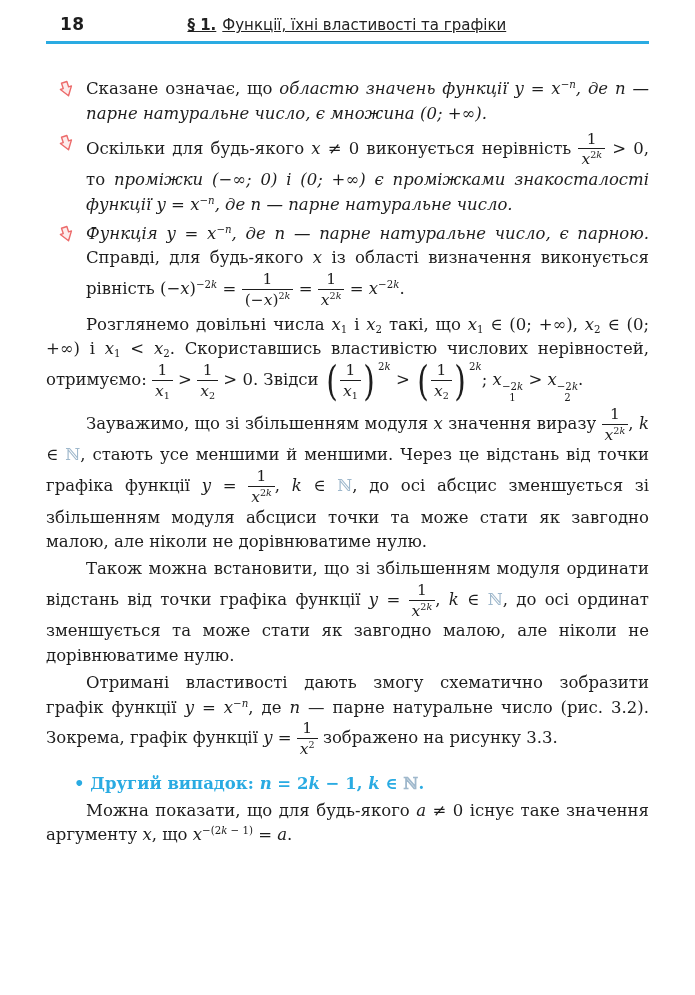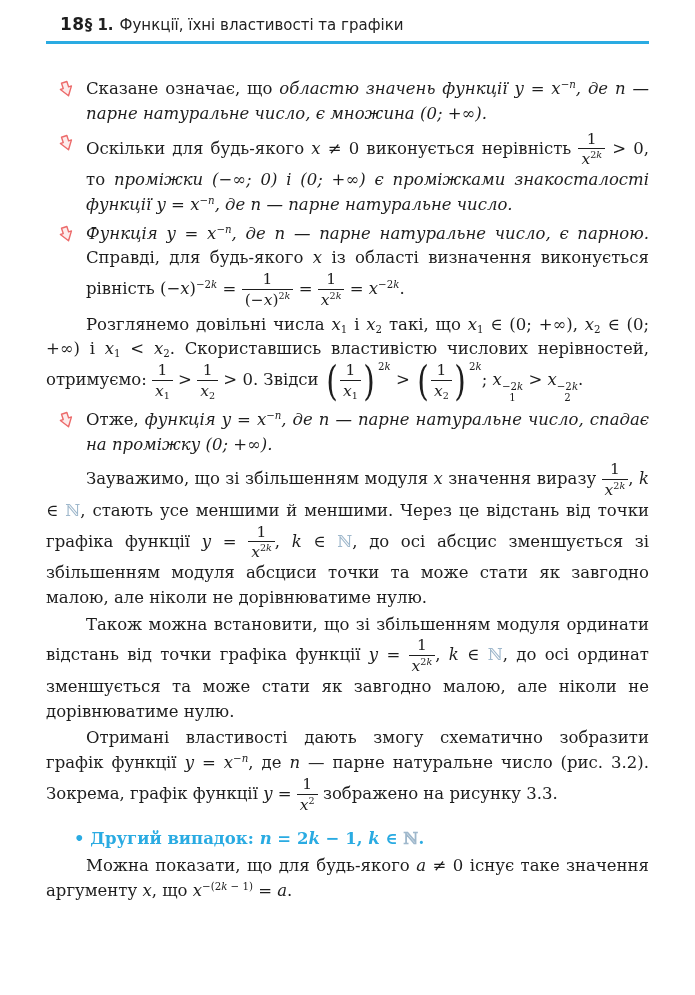--- a/index.html
+++ b/index.html
@@ -7,21 +7,21 @@
     width:695px;height:995px;background:#ffffff;overflow:hidden;
     font-family:"DejaVu Serif", serif;color:#1d1d1d;
     -webkit-font-smoothing:antialiased;
   }
   .page{position:relative;width:695px;height:995px;background:#fff;}
 
   
   .hdr{padding:14px 46px 16px 46px;font-family:"DejaVu Sans", sans-serif;}
   .hdr-row{display:flex;align-items:baseline;}
   .pagenum{font-weight:bold;font-size:17px;color:#1d1d1d;margin-left:14px;letter-spacing:0.5px;}
-  .hdr-title{flex:1;text-align:left;font-size:15px;color:#222;padding-right:40px;}
+  .hdr-title{flex:1;text-align:center;font-size:15px;color:#222;padding-right:40px;text-decoration:underline;}
   .hdr-sec{font-weight:bold;margin-right:6px;}
   .hdr-rule{margin-top:7px;border-bottom:3px solid var(--accent,#2aabe2);}
 
   
   .bodytext{
     padding:13px 46px 0 46px;
     font-size:16.5px;line-height:1.5;text-align:justify;
   }
   .block{margin:0;}
   .indent{text-indent:40px;margin:2px 0;}
@@ -97,25 +97,19 @@
           </span>
           <span class="par">)</span>
           <span class="pexp">2<i>k</i></span>
         </span>;  <i>x</i><span class="ss">
           <span class="s-sup">−2<i>k</i></span>
           <span class="s-sub">1</span>
         </span> &gt; <i>x</i><span class="ss">
           <span class="s-sup">−2<i>k</i></span>
           <span class="s-sub">2</span>
         </span>.</div>
-      <div class="block bullet">
-        <span class="bicon"><span><svg width="15" height="17" viewBox="0 0 16 18" style="transform:rotate(-18deg);overflow:visible">
-              <path d="M5 1 L11 1 L11 7 L14.2 7 L8 16 L1.8 7 L5 7 Z" fill="#fdecec" stroke="#ec6a6a" stroke-width="1.5" stroke-linejoin="round"></path>
-            </svg></span></span>
-        <div class="btxt">Отже, <i>функція y = x<sup class="m">−n</sup>, де n — парне натуральне число, спадає на проміжку (0; +∞).</i></div>
-      </div>
       <div class="block indent">Зауважимо, що зі збільшенням модуля <i>x</i> значення виразу <span class="frac"><span class="fn">1</span><span class="fd"><i>x</i><sup class="m">2<i>k</i></sup></span></span>, <i>k</i> ∈ <span class="nset">ℕ</span>, стають усе меншими й меншими. Через це відстань від точки графіка функції <i>y</i> = <span class="frac"><span class="fn">1</span><span class="fd"><i>x</i><sup class="m">2<i>k</i></sup></span></span>, <i>k</i> ∈ <span class="nset">ℕ</span>, до осі абсцис зменшується зі збільшенням модуля абсциси точки та може стати як завгодно малою, але ніколи не дорівнюватиме нулю.</div>
       <div class="block indent">Також можна встановити, що зі збільшенням модуля ординати відстань від точки графіка функції <i>y</i> = <span class="frac"><span class="fn">1</span><span class="fd"><i>x</i><sup class="m">2<i>k</i></sup></span></span>, <i>k</i> ∈ <span class="nset">ℕ</span>, до осі ординат зменшується та може стати як завгодно малою, але ніколи не дорівнюватиме нулю.</div>
       <div class="block indent">Отримані властивості дають змогу схематично зобразити графік функції <i>y</i> = <i>x</i><sup class="m">−<i>n</i></sup>, де <i>n</i> — парне натуральне число (рис. 3.2). Зокрема, графік функції <i>y</i> = <span class="frac"><span class="fn">1</span><span class="fd"><i>x</i><sup class="m">2</sup></span></span> зображено на рисунку 3.3.</div>
       <div class="block case">• Другий випадок: <i>n</i> = 2<i>k</i> − 1, <i>k</i> ∈ <span class="nset">ℕ</span>.</div>
       <div class="block indent">Можна показати, що для будь-якого <i>a</i> ≠ 0 існує таке значення аргументу <i>x</i>, що <i>x</i><sup class="m">−(2<i>k</i> − 1)</sup> = <i>a</i>.</div>
     </div>
 </div>
 
 </body></html>

